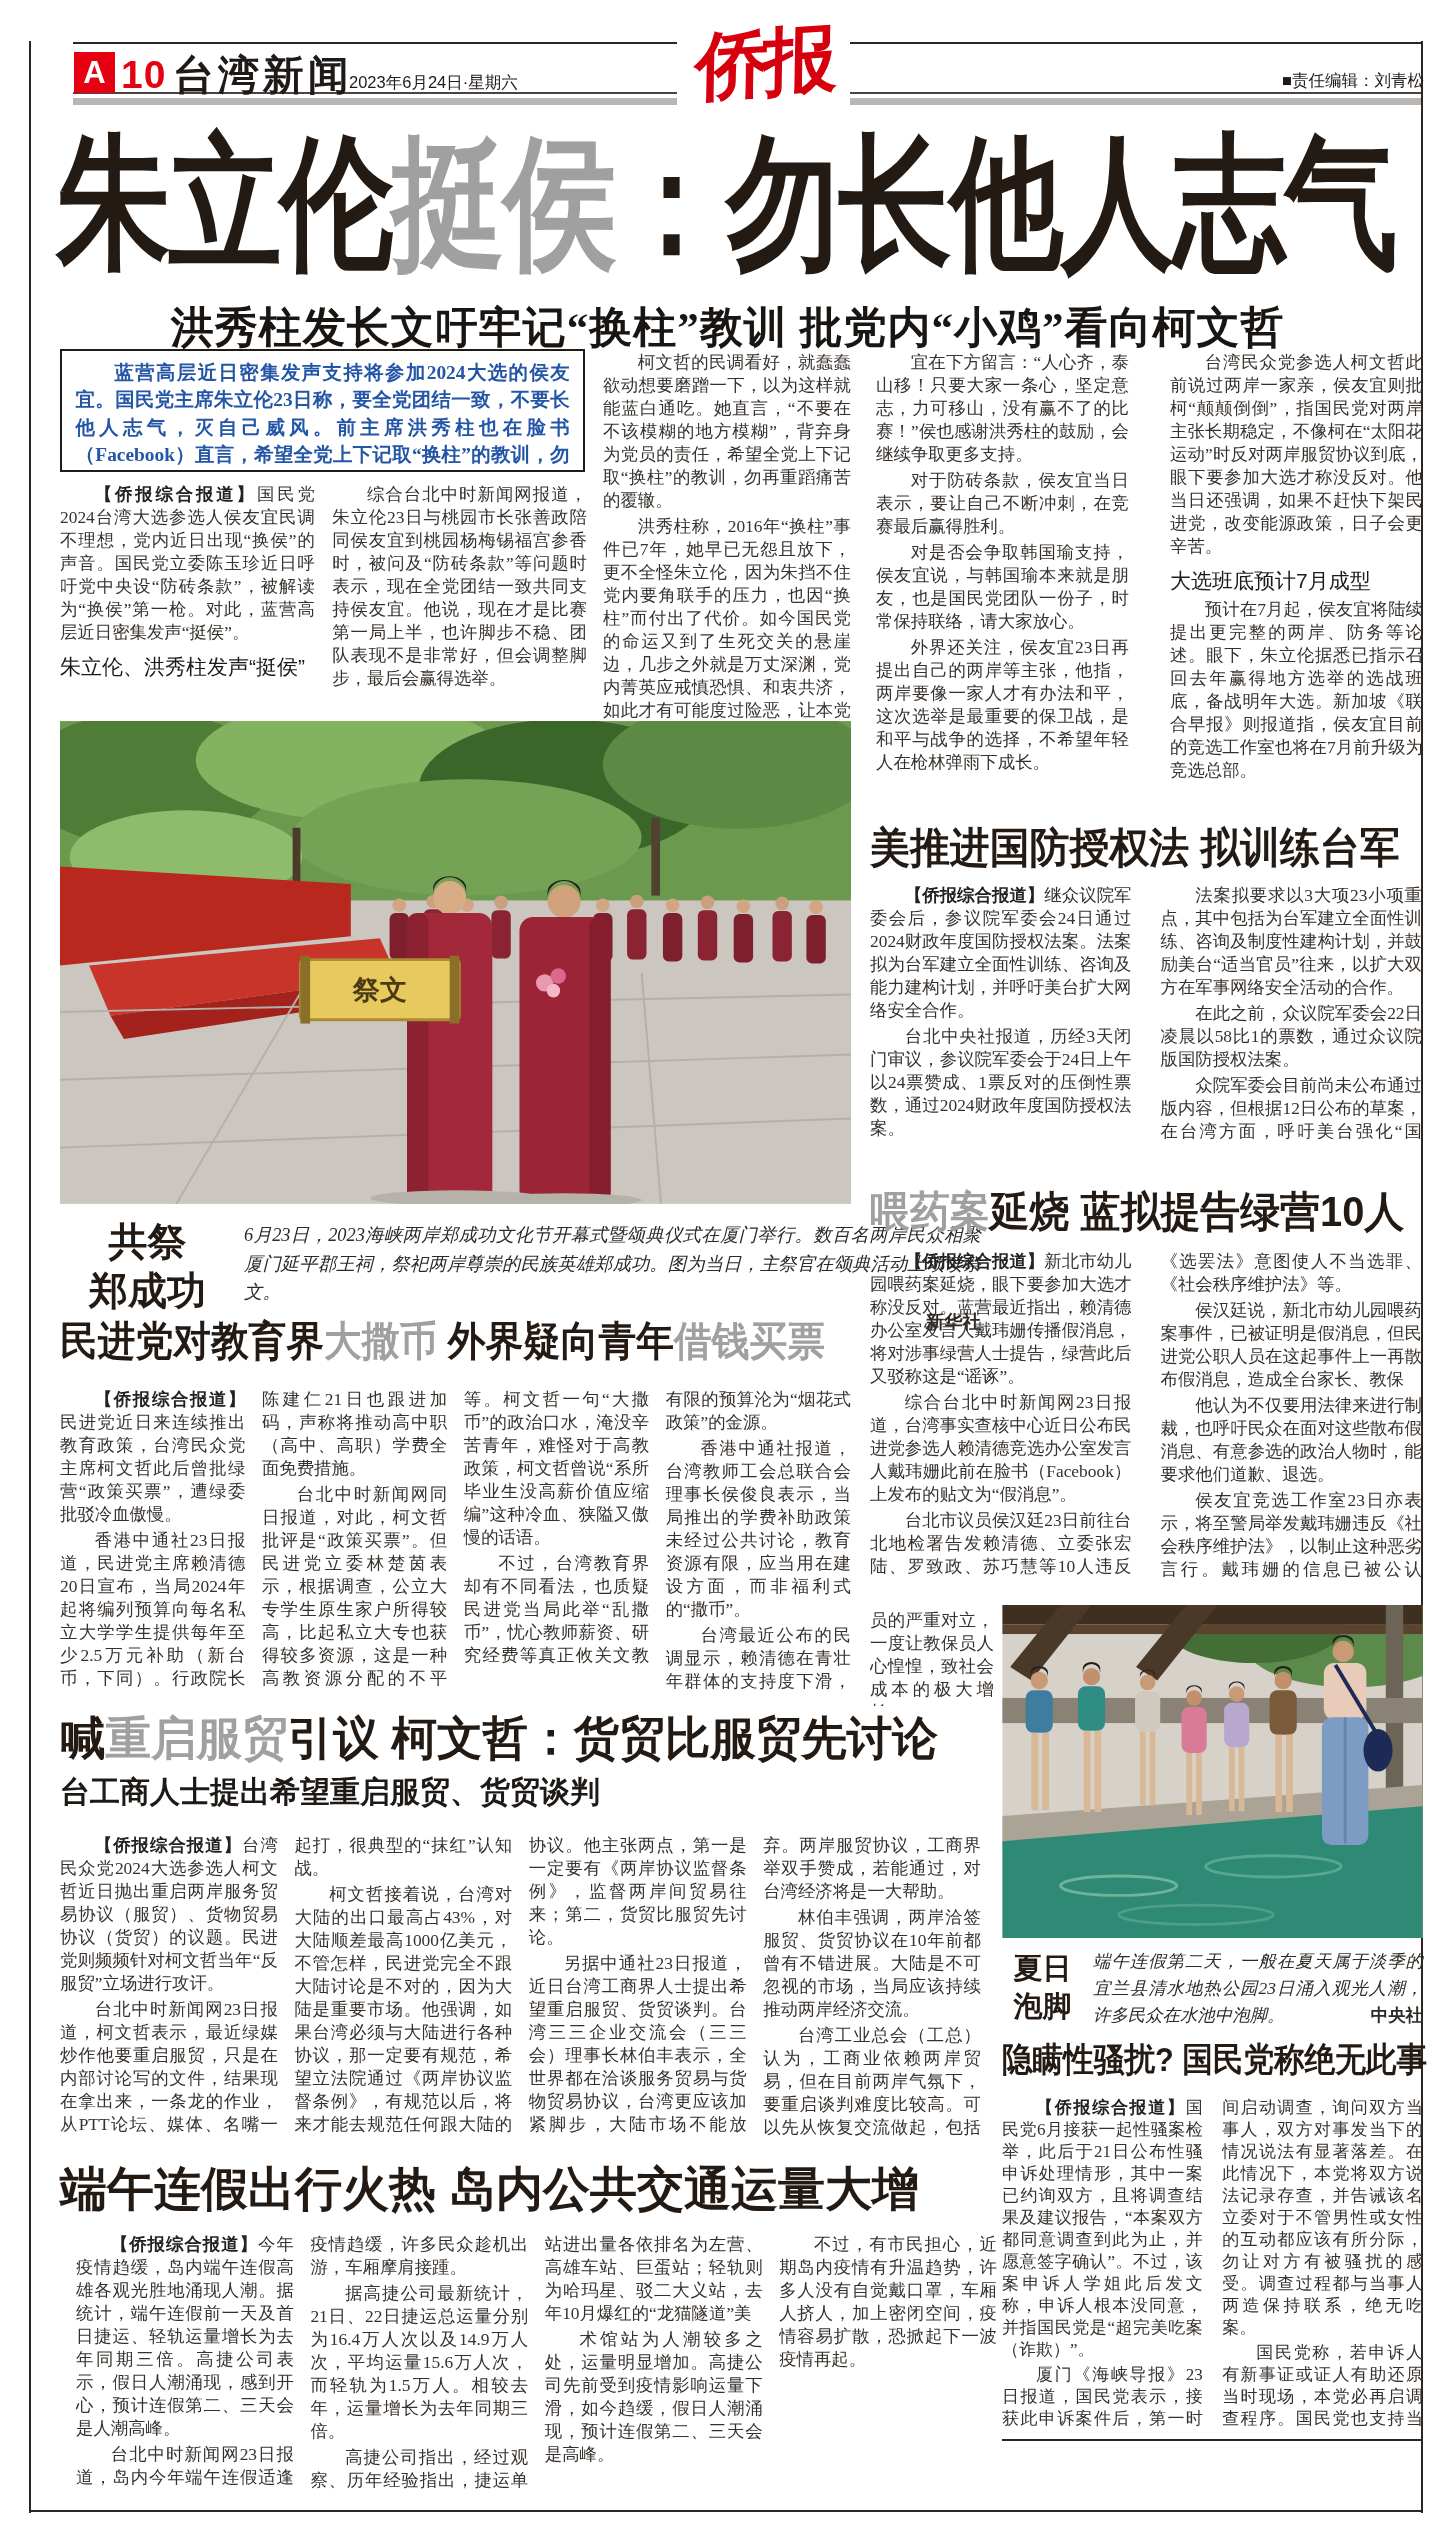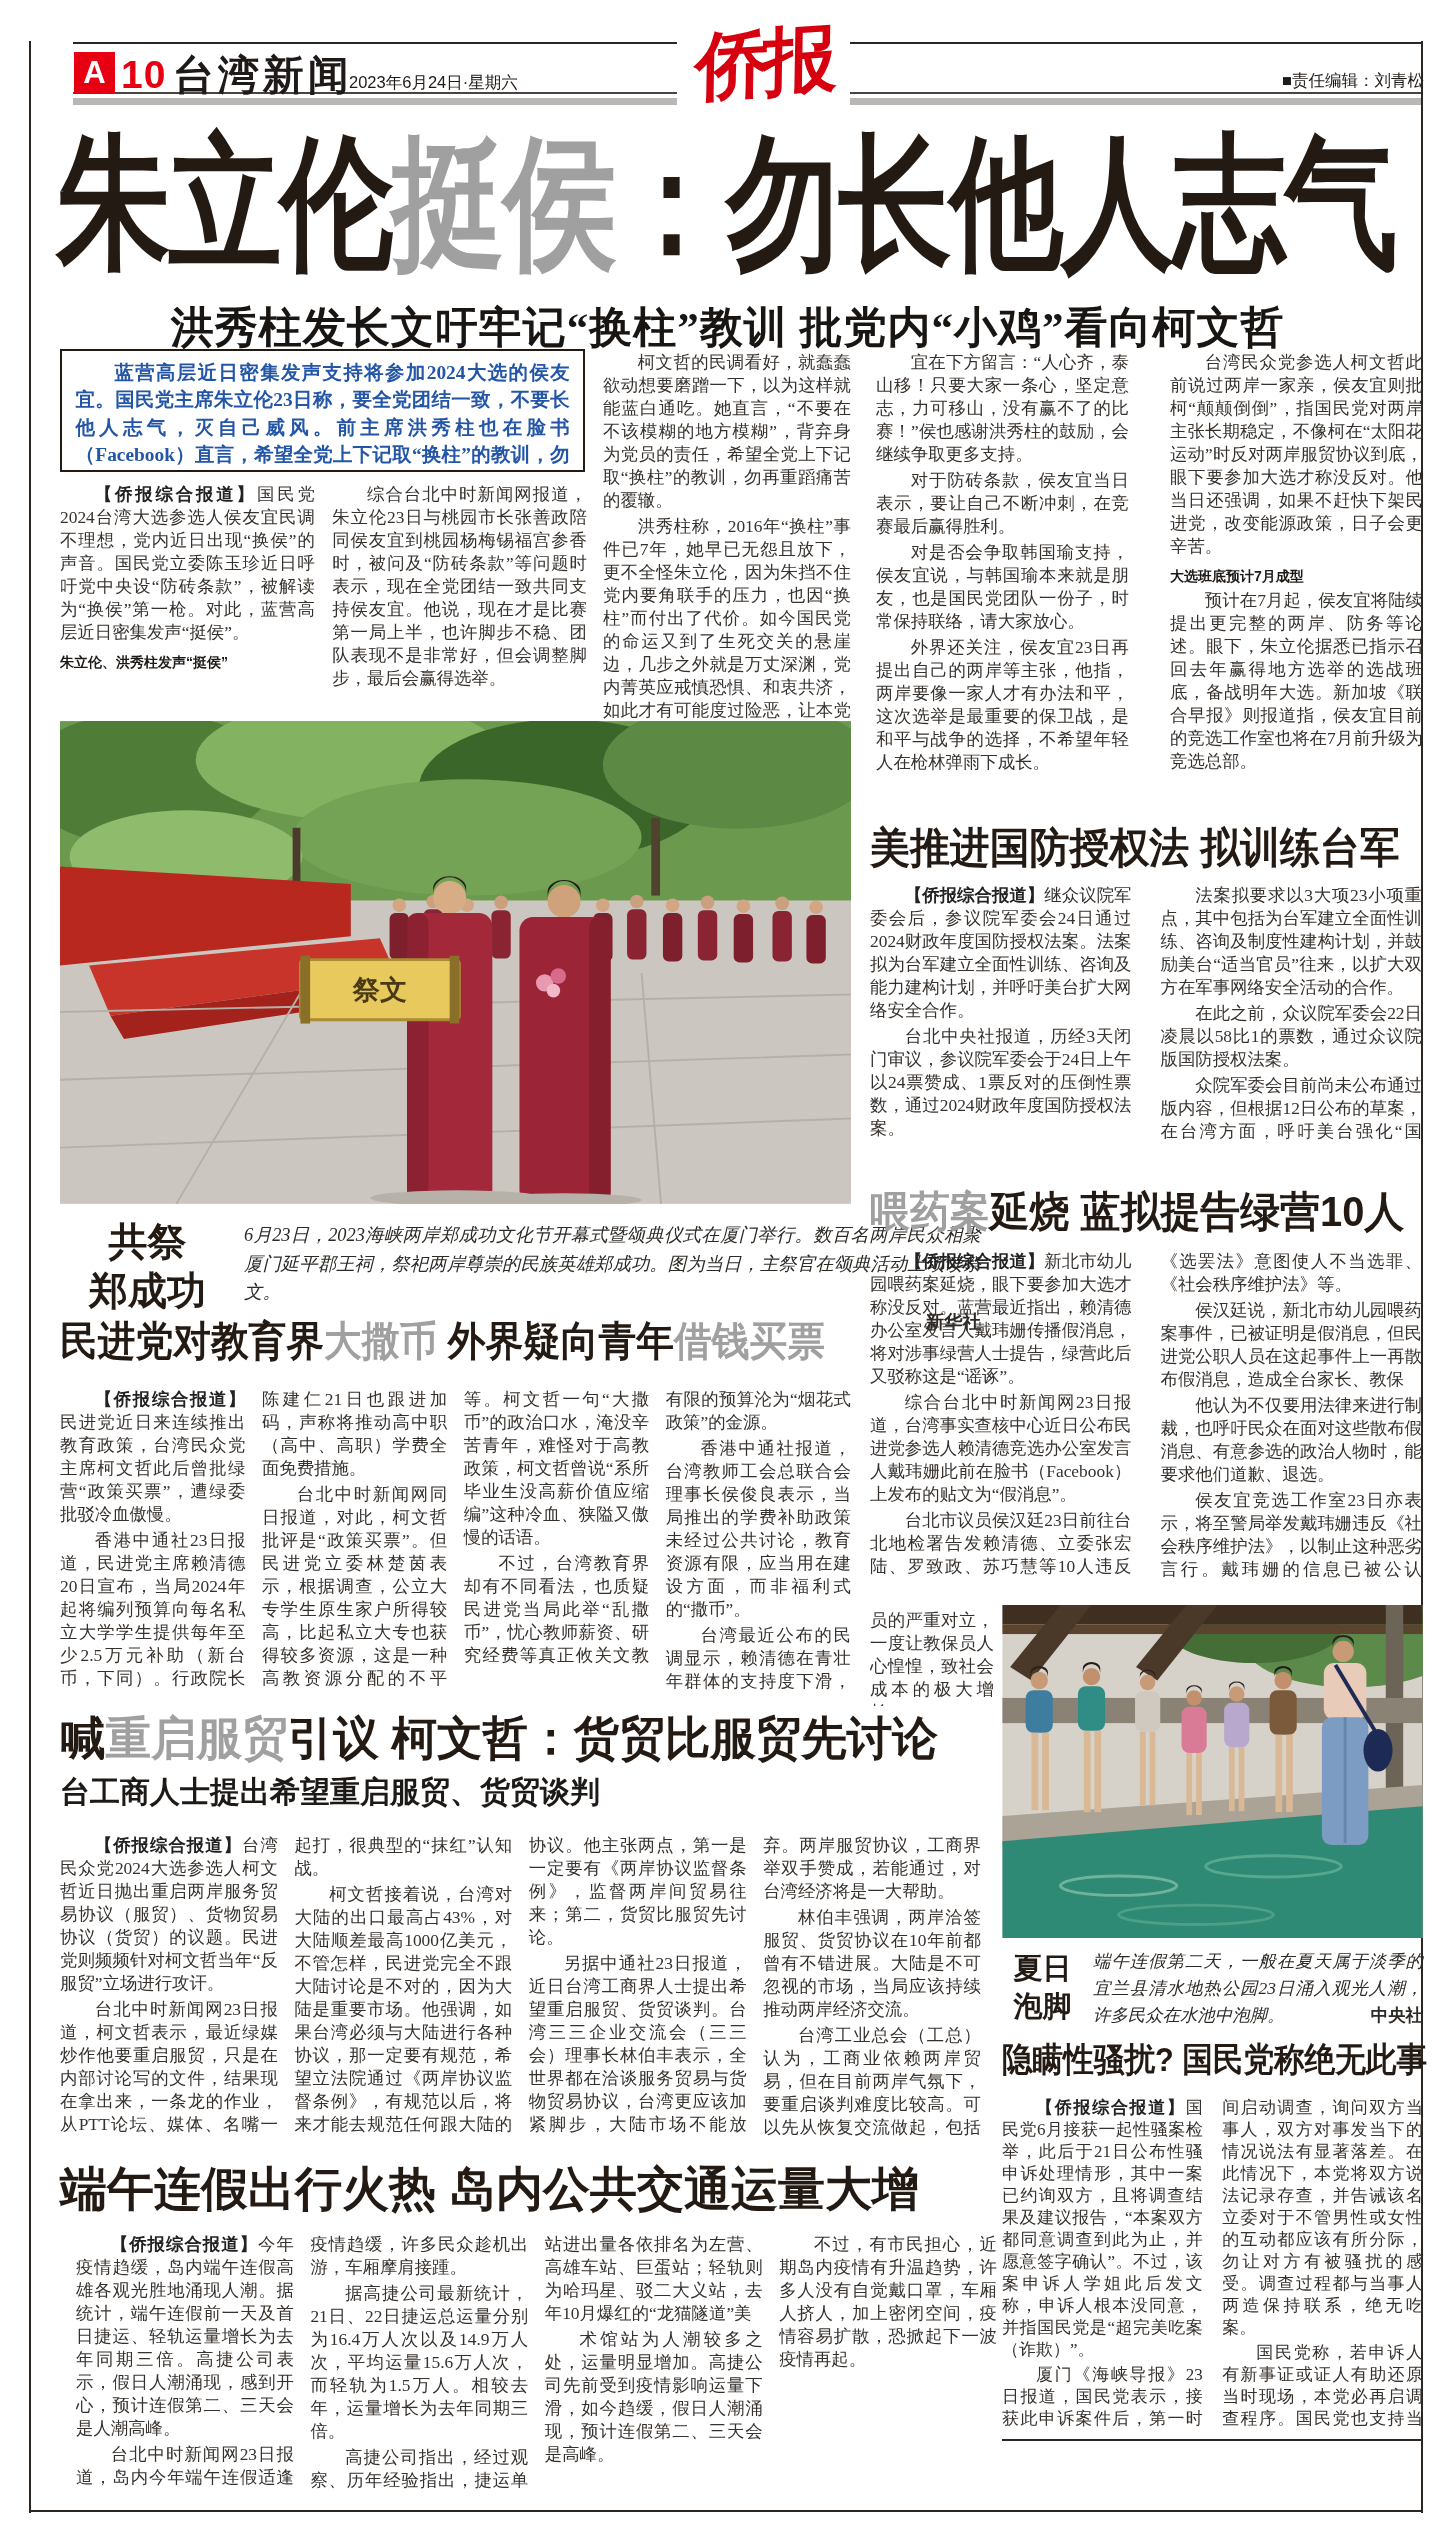--- a/index.html
+++ b/index.html
@@ -21,21 +21,21 @@
   .lead-h1{white-space:nowrap;font-weight:900;font-size:145px;line-height:1.05;color:#241a14;
            transform:scaleX(0.78);transform-origin:center;letter-spacing:-1.9px;}
   .gray{color:#a0a0a1;}
   .lead-sub{font-weight:bold;font-size:43px;color:#181512;text-align:center;letter-spacing:1px;}
   .art-h{white-space:nowrap;font-weight:900;color:#241a14;transform-origin:left center;}
   
   .bodytxt{font-size:17.4px;line-height:23px;text-align:justify;overflow:hidden;color:#36312d;}
   .bodytxt p{margin:0;text-indent:2em;}
   .bodytxt p+p{margin-top:2.9px;}
   .tag{font-family:"Liberation Sans","DejaVu Sans",sans-serif;font-weight:bold;color:#222;}
-  .colsub{font-family:"Liberation Sans","DejaVu Sans",sans-serif;font-weight:bold;font-size:14px;
+  .colsub{font-family:"Liberation Sans","DejaVu Sans",sans-serif;font-weight:normal;font-size:21px;
           color:#1d1916;margin:9.7px 0 4.8px;text-indent:0;line-height:1.2;}
   .cols2{column-count:2;column-gap:33px;column-fill:auto;}
   .cols4{column-count:4;column-gap:16.5px;column-fill:auto;margin-top:8px;}
   .bluebox{border:2.4px solid #241a14;padding:7.8px 13.6px;}
   .bluebox p{margin:0;font-size:19.4px;line-height:1.42;font-weight:bold;color:#2456a7;
              text-align:justify;text-indent:2em;}
   .cap-label{font-weight:bold;color:#241a14;text-align:center;
              font-family:"DejaVu Serif","Liberation Serif",serif;}
   .cap-text{font-style:italic;font-size:18.4px;line-height:1.55;text-align:justify;color:#2d2925;}
   .cap-credit{font-style:normal;font-weight:bold;}

